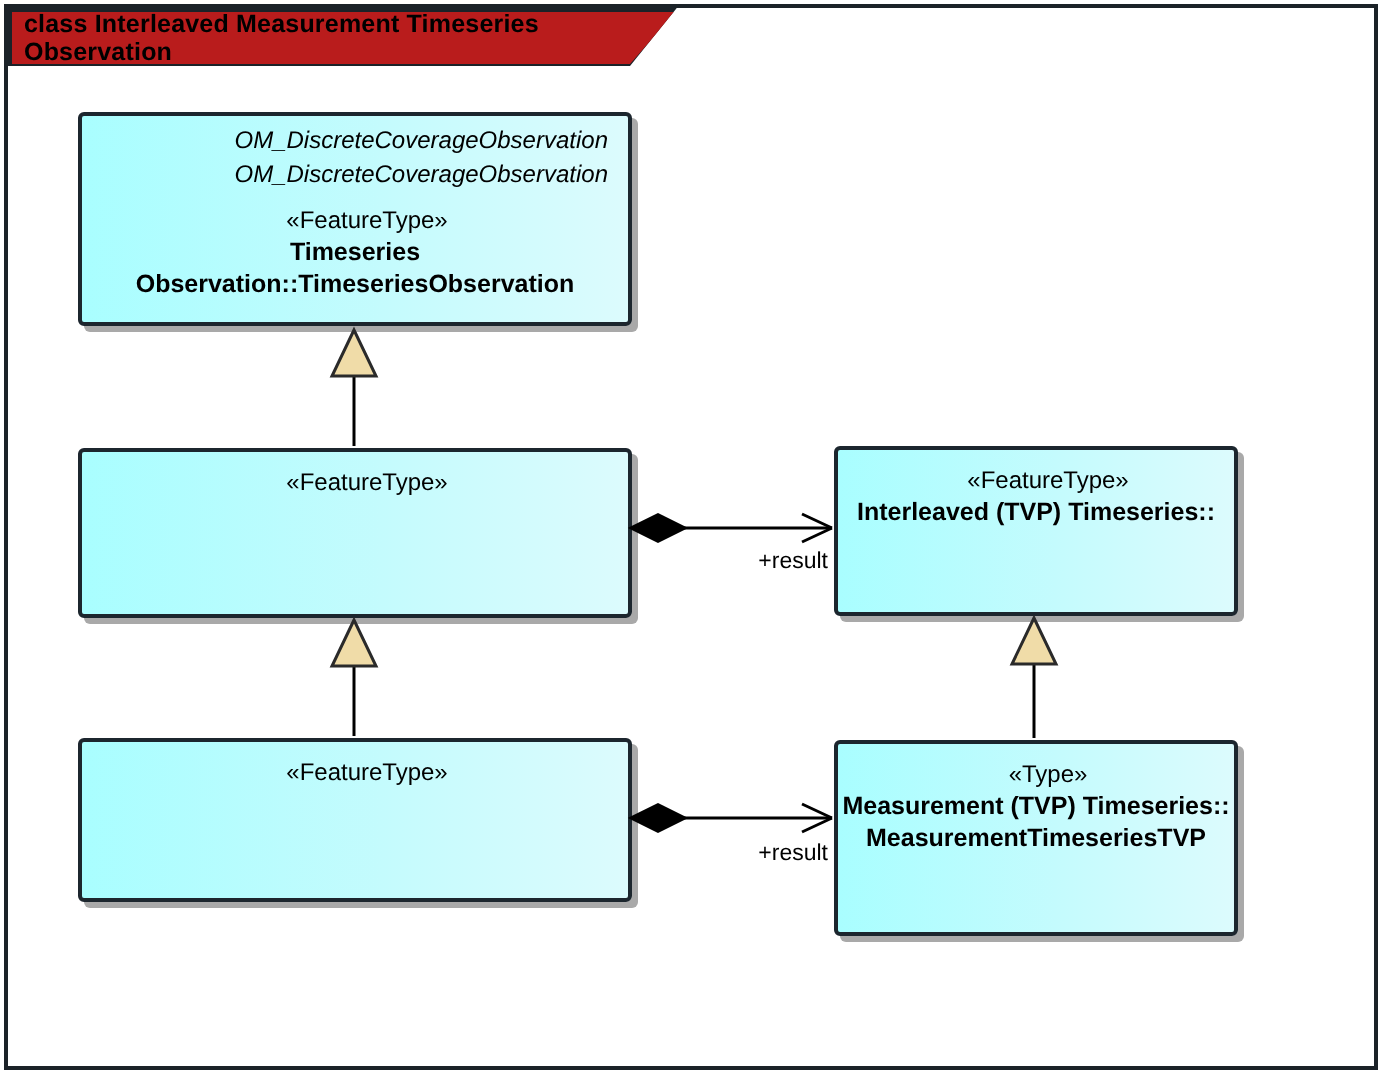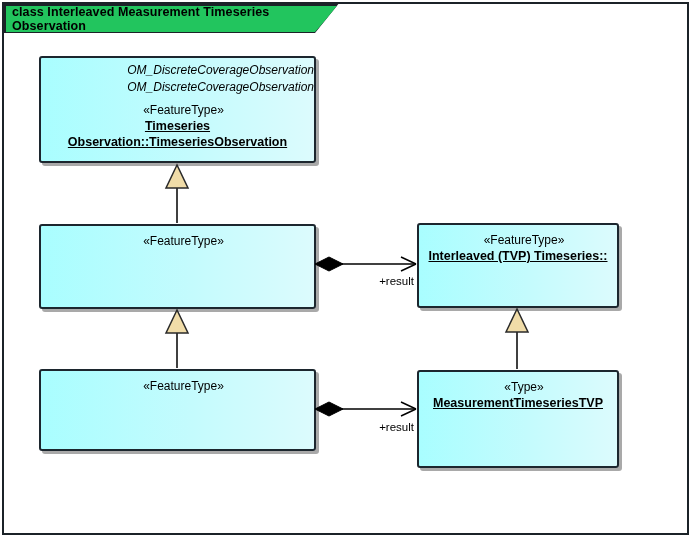--- a/index.html
+++ b/index.html
@@ -8,33 +8,33 @@
   #stage { position:relative; width:693px; height:539px; background:#ffffff; }
 
   .frame { position:absolute; left:2px; top:2px; width:687px; height:533px;
            border:2px solid #1b2228; background:#ffffff; }
 
   
   .tab-outer { position:absolute; left:2px; top:2px; width:338px; height:31px;
                background:#1b2228;
                clip-path:polygon(0 0, 100% 0, calc(100% - 25px) 100%, 0 100%); }
   .tab-inner { position:absolute; left:4px; top:4px; width:332px; height:26px;
-               background:#22c55e; display:flex; align-items:center;
+               background:#b91c1c; display:flex; align-items:center;
                clip-path:polygon(0 0, 100% 0, calc(100% - 23px) 100%, 0 100%); }
   .tab-inner span { font-size:12.5px; font-weight:bold; color:#000;
                     padding-left:6px; letter-spacing:0.1px; }
 
   .uml-box { position:absolute; border:2px solid #1c262e; border-radius:3px;
              background:linear-gradient(to right,#a9feff 0%,#c4fbfd 55%,#dcfbfd 100%);
              box-shadow:3px 3px 0 #a9a9a9; z-index:2; }
   .uml-box .parent-line { font-size:12px; font-style:italic; color:#000;
-             text-align:right; line-height:17px; }
+             text-align:right; padding-right:10px; line-height:17px; }
   .uml-box .stereo { font-size:12px; color:#000; text-align:center; line-height:16px;margin-left:12px; }
   .uml-box .name-line { font-size:12.5px; font-weight:bold; color:#000;
-             text-align:center; line-height:16px;text-decoration:underline; }
+             text-align:center; line-height:16px; }
   .spacer6 { height:6px; }
 
   svg.connectors { position:absolute; left:0; top:0; z-index:3; pointer-events:none; }
   svg.connectors g { pointer-events:auto; }
 
   .assoc-label { position:absolute; z-index:4; font-size:11.5px; color:#000;
                  width:62px; text-align:right;margin-top:36px; }
 
   .box-pad4 { padding-top:4px; }
   .box-pad7 { padding-top:7px; }
@@ -68,20 +68,21 @@
     <div class="stereo">«FeatureType»</div>
     <div class="name-line">Interleaved (TVP) Timeseries::</div>
   </div>
 
   <div class="uml-box box-pad7" style="left:39px; top:369px; width:277px; height:82px;">
     <div class="stereo">«FeatureType»</div>
   </div>
 
   <div class="uml-box box-pad7" style="left:417px; top:370px; width:202px; height:98px;">
     <div class="stereo">«Type»</div>
+    <div class="name-line">Measurement (TVP) Timeseries::</div>
     <div class="name-line">MeasurementTimeseriesTVP</div>
   </div>
 
   <svg class="connectors" width="693" height="539" viewBox="0 0 693 539">
 
     <g>
       <line x1="177" y1="223" x2="177" y2="188" stroke="#000" stroke-width="1.5"></line>
       <polygon points="177,165 166,188 188,188" fill="#f0dca8" stroke="#2a2a2a" stroke-width="1.5"></polygon>
     </g>
 

